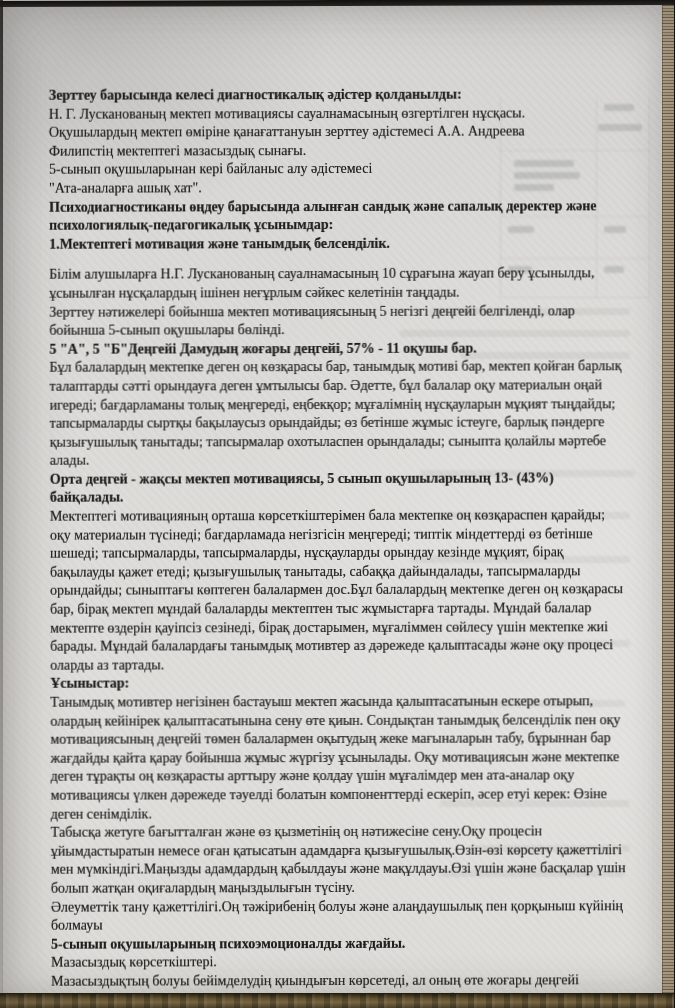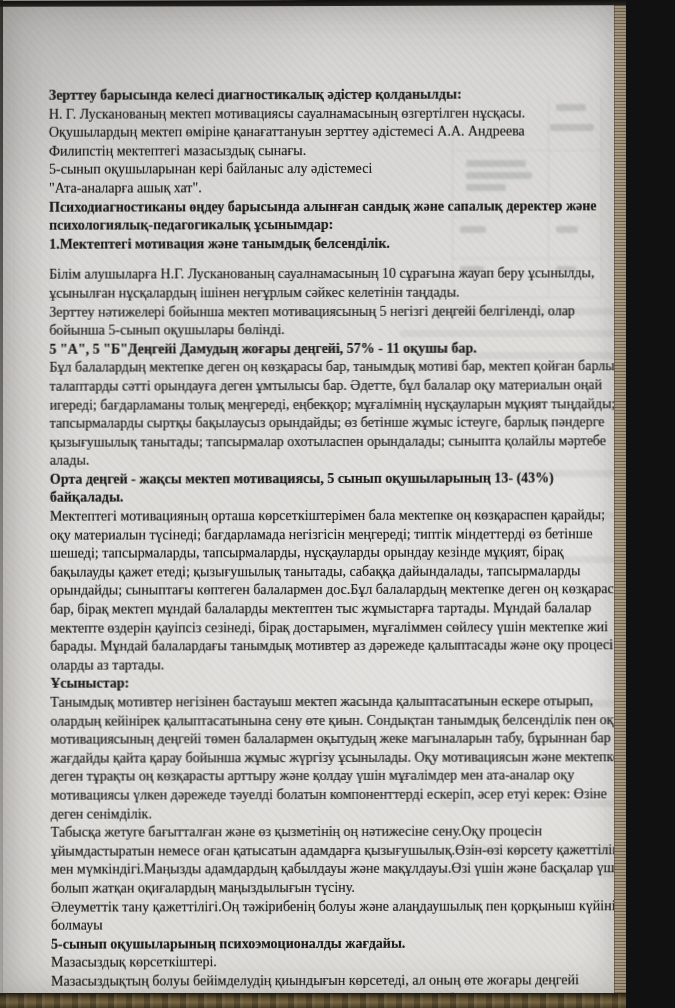--- a/index.html
+++ b/index.html
@@ -3,21 +3,21 @@
 <meta charset="utf-8">
 <style>
   html,body{margin:0;padding:0;}
   body{
     width:675px;height:1008px;
     font-family:"Liberation Serif","DejaVu Serif",serif;
     background:#111;
     overflow:hidden;
   }
   .photo{
-    position:relative;width:626px;height:1008px;overflow:hidden;
+    position:relative;width:674px;height:1008px;overflow:hidden;
     background:#d9d8d6;
   }
   
   .top-band{
     position:absolute;left:0;top:0;width:100%;height:6px;
     background:linear-gradient(180deg,#0e0d0b,#2a2622);
     transform:skewY(-0.15deg);
     z-index:5;
   }
   .left-edge{

